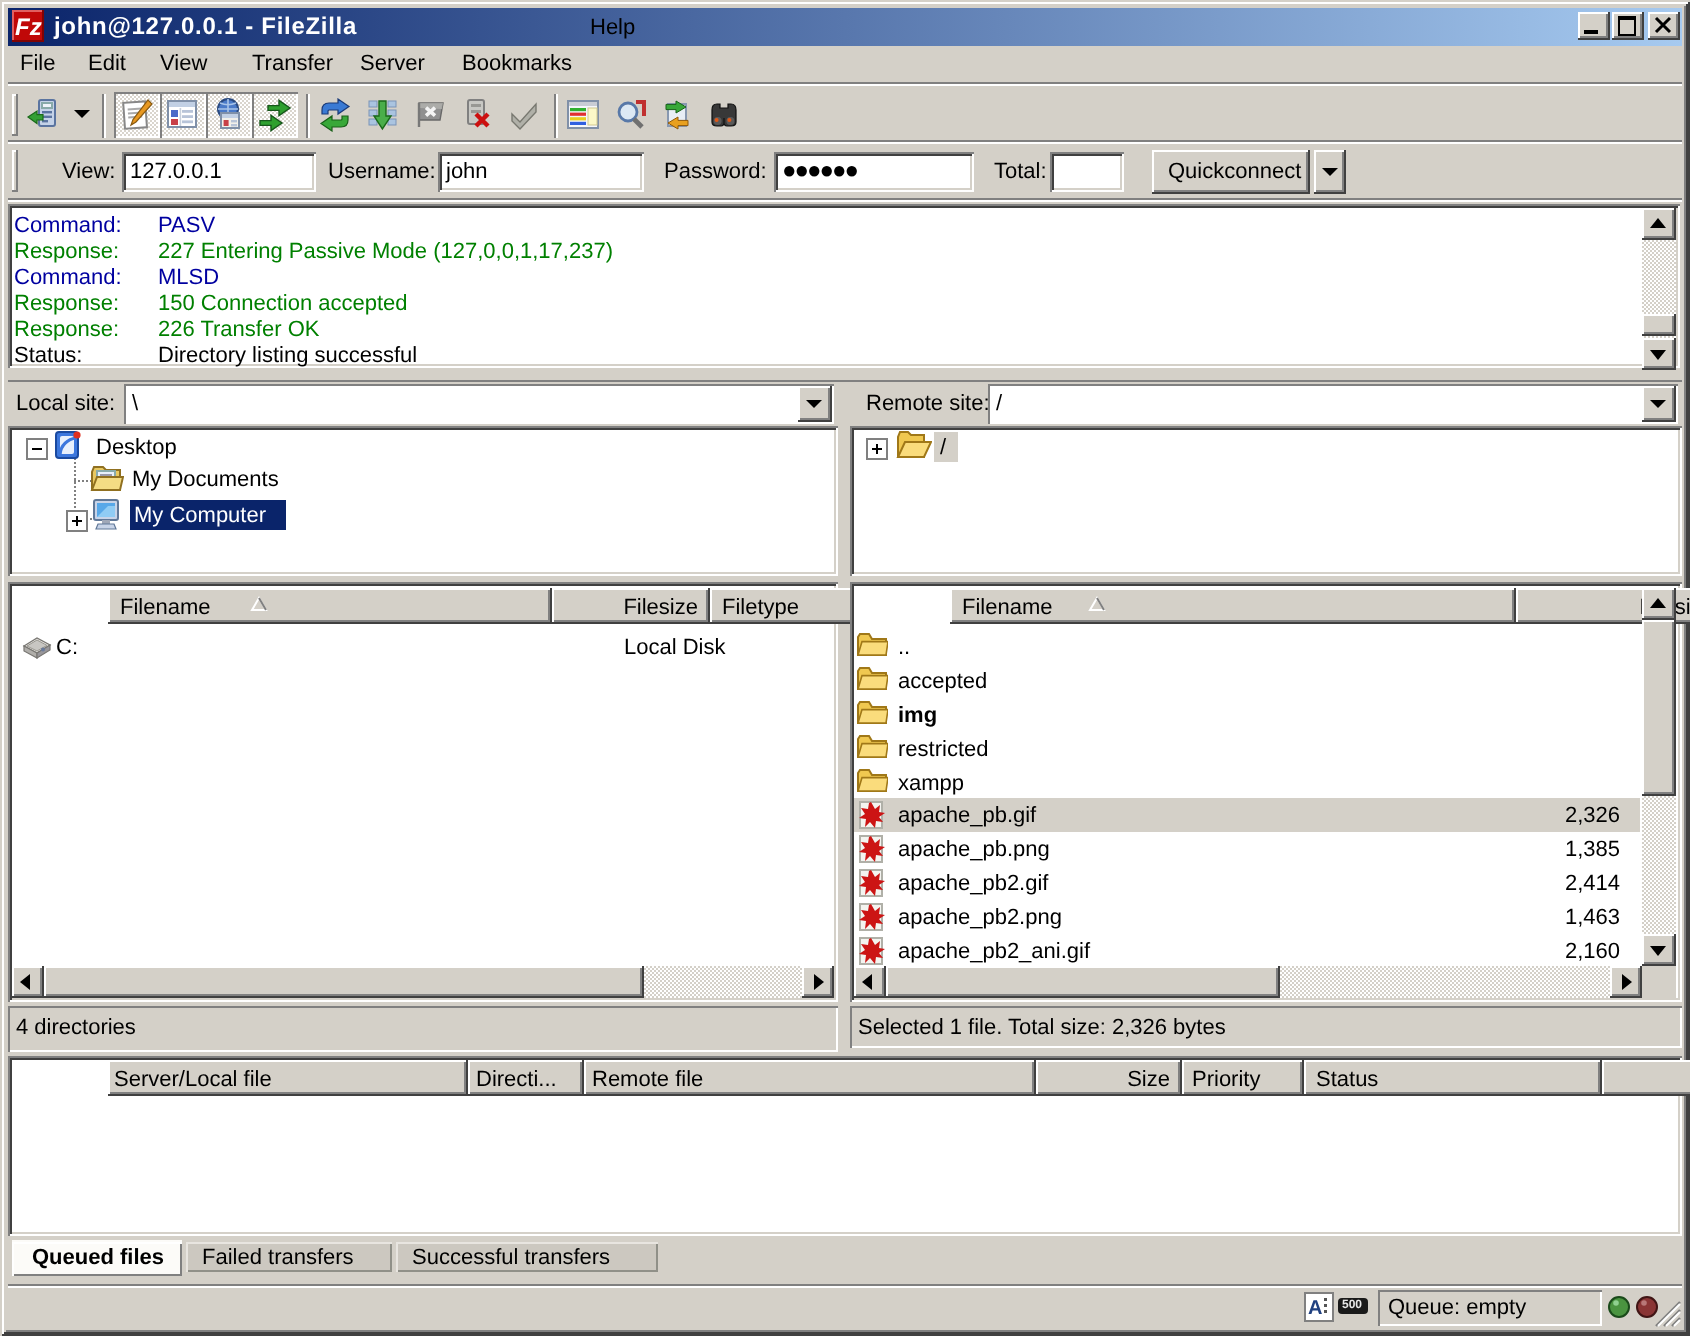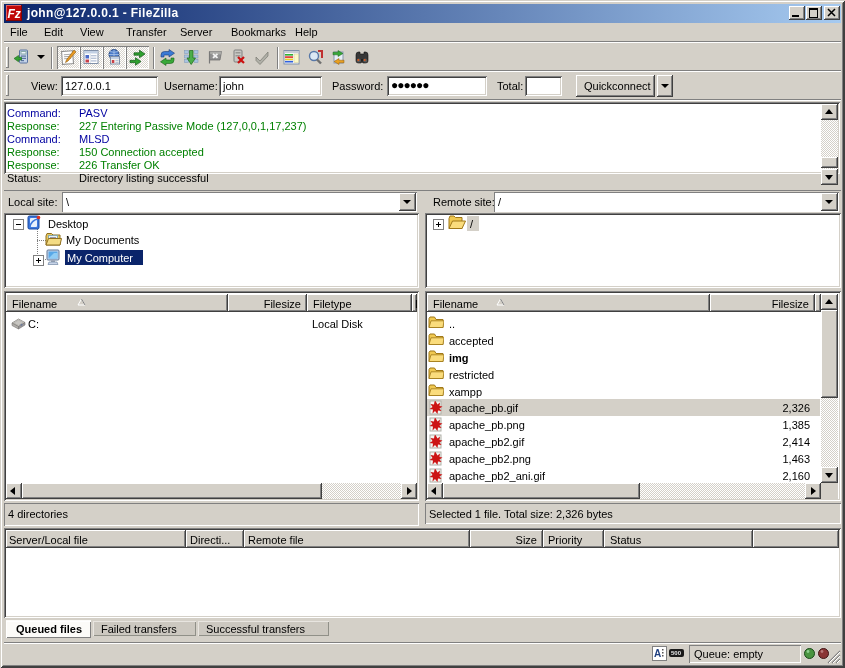--- a/index.html
+++ b/index.html
@@ -2,21 +2,21 @@
 <html><head>
 <meta charset="utf-8">
 <style>
 html,body{margin:0;padding:0;}
 body{width:845px;height:668px;position:relative;background:#d4d0c8;font-family:"Liberation Sans",sans-serif;font-size:11px;color:#000;overflow:hidden;}
 .abs{position:absolute;}
 .sunken{box-shadow:inset 1px 1px 0 #808080,inset -1px -1px 0 #fff,inset 2px 2px 0 #404040,inset -2px -2px 0 #d4d0c8;}
 .sunken1{box-shadow:inset 1px 1px 0 #808080,inset -1px -1px 0 #fff;}
 .raised{box-shadow:inset -1px -1px 0 #404040,inset 1px 1px 0 #fff,inset -2px -2px 0 #808080,inset 2px 2px 0 #d4d0c8;background:#d4d0c8;}
 .raised1{box-shadow:inset -1px -1px 0 #808080,inset 1px 1px 0 #fff;background:#d4d0c8;}
-.hdrc{box-shadow:inset -1px -1px 0 #404040,inset 1px 1px 0 #fff,inset -2px -2px 0 #808080;background:#d4d0c8;position:absolute;}
+.hdrc{box-shadow:inset -1px -1px 0 #404040,inset 1px 1px 0 #fff,inset -2px -2px 0 #808080;background:#d4d0c8;position:absolute;margin-left:48px;}
 .dither{background-image:linear-gradient(45deg,#d4d0c8 25%,transparent 25%,transparent 75%,#d4d0c8 75%),linear-gradient(45deg,#d4d0c8 25%,transparent 25%,transparent 75%,#d4d0c8 75%);background-size:2px 2px;background-position:0 0,1px 1px;background-color:#fff;}
 .sb-btn{position:absolute;background:#d4d0c8;box-shadow:inset -1px -1px 0 #404040,inset 1px 1px 0 #fff,inset -2px -2px 0 #808080,inset 2px 2px 0 #d4d0c8;}
 .arr{position:absolute;width:0;height:0;}
 .txt{position:absolute;white-space:nowrap;}
 .tsep{position:absolute;width:2px;height:22px;top:47px;box-shadow:inset 1px 0 0 #808080,inset -1px 0 0 #fff;}
 .tbtn{position:absolute;top:46px;width:23px;height:23px;box-shadow:inset 1px 1px 0 #808080,inset -1px -1px 0 #fff;background-image:linear-gradient(45deg,#fff 25%,transparent 25%,transparent 75%,#fff 75%),linear-gradient(45deg,#fff 25%,transparent 25%,transparent 75%,#fff 75%);background-size:2px 2px;background-position:0 0,1px 1px;background-color:#d9d5cd;}
 .exp{position:absolute;width:9px;height:9px;border:1px solid #808080;background:#fff;}
 </style>
 </head>
 <body>
@@ -47,21 +47,21 @@
       <path d="M1 1 L8 8 M8 1 L1 8" stroke="#000" stroke-width="1.5"></path>
     </svg>
   </div>
 
 <div class="txt" style="left:10px;top:26px;">File</div>
 <div class="txt" style="left:44px;top:26px;">Edit</div>
 <div class="txt" style="left:80px;top:26px;">View</div>
 <div class="txt" style="left:126px;top:26px;">Transfer</div>
 <div class="txt" style="left:180px;top:26px;">Server</div>
 <div class="txt" style="left:231px;top:26px;">Bookmarks</div>
-<div class="txt" style="left:295px;top:26px;">Help</div>
+<div class="txt" style="left:295px;top:8px;">Help</div>
 
 <div class="abs" style="left:4px;top:41px;width:837px;height:1px;background:#808080;"></div>
 <div class="abs" style="left:4px;top:42px;width:837px;height:1px;background:#fff;"></div>
 <div class="abs" style="left:4px;top:70px;width:837px;height:1px;background:#808080;"></div>
 <div class="abs" style="left:4px;top:71px;width:837px;height:1px;background:#fff;"></div>
 <div class="abs raised1" style="left:6px;top:47px;width:3px;height:21px;"></div>
 <div class="abs" style="left:13px;top:49px;">
 <svg width="17" height="17">
       <rect x="6.5" y="1" width="8" height="13" rx="1" fill="#c4d2e8" stroke="#5a74a0"></rect>
       <rect x="8" y="2.5" width="5" height="2.5" fill="#eef3fa" stroke="#8aa"></rect>
@@ -217,21 +217,21 @@
 <div class="abs sunken" style="left:525px;top:76px;width:37px;height:20px;background:#fff;"></div>
 <div class="abs raised" style="left:576px;top:75px;width:79px;height:22px;">
     <div class="txt" style="left:8px;top:5px;">Quickconnect</div>
   </div>
 <div class="abs raised" style="left:657px;top:75px;width:16px;height:22px;">
     <div class="arr" style="left:4px;top:9px;border-left:4px solid transparent;border-right:4px solid transparent;border-top:4px solid #000;"></div>
   </div>
 <div class="abs" style="left:4px;top:99px;width:837px;height:1px;background:#808080;"></div>
 <div class="abs" style="left:4px;top:100px;width:837px;height:1px;background:#fff;"></div>
 
-<div class="abs sunken" style="left:4px;top:102px;width:836px;height:72px;background:#fff;">
+<div class="abs sunken" style="left:4px;top:102px;width:836px;height:82px;background:#fff;">
 <div class="txt" style="left:3px;top:5px;color:#0000a0;">Command:</div>
     <div class="txt" style="left:75px;top:5px;color:#0000a0;">PASV</div>
 <div class="txt" style="left:3px;top:18px;color:#008000;">Response:</div>
     <div class="txt" style="left:75px;top:18px;color:#008000;">227 Entering Passive Mode (127,0,0,1,17,237)</div>
 <div class="txt" style="left:3px;top:31px;color:#0000a0;">Command:</div>
     <div class="txt" style="left:75px;top:31px;color:#0000a0;">MLSD</div>
 <div class="txt" style="left:3px;top:44px;color:#008000;">Response:</div>
     <div class="txt" style="left:75px;top:44px;color:#008000;">150 Connection accepted</div>
 <div class="txt" style="left:3px;top:57px;color:#008000;">Response:</div>
     <div class="txt" style="left:75px;top:57px;color:#008000;">226 Transfer OK</div>

